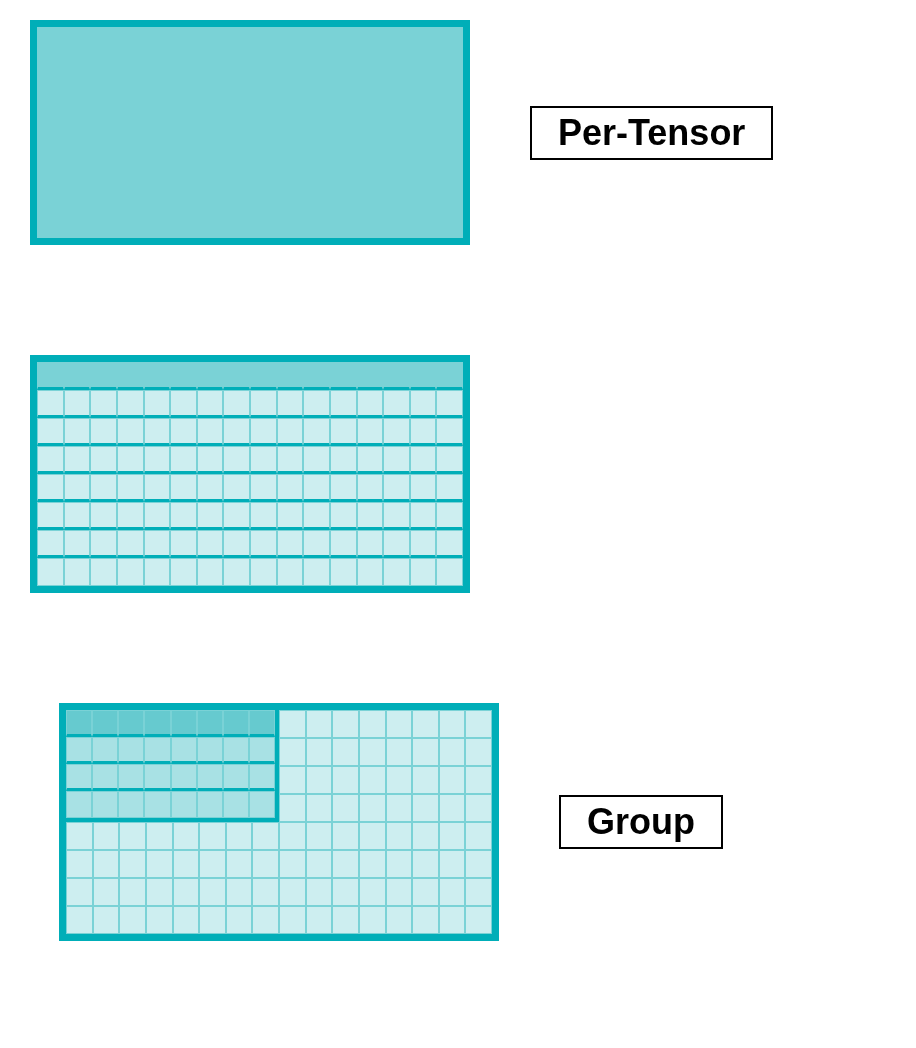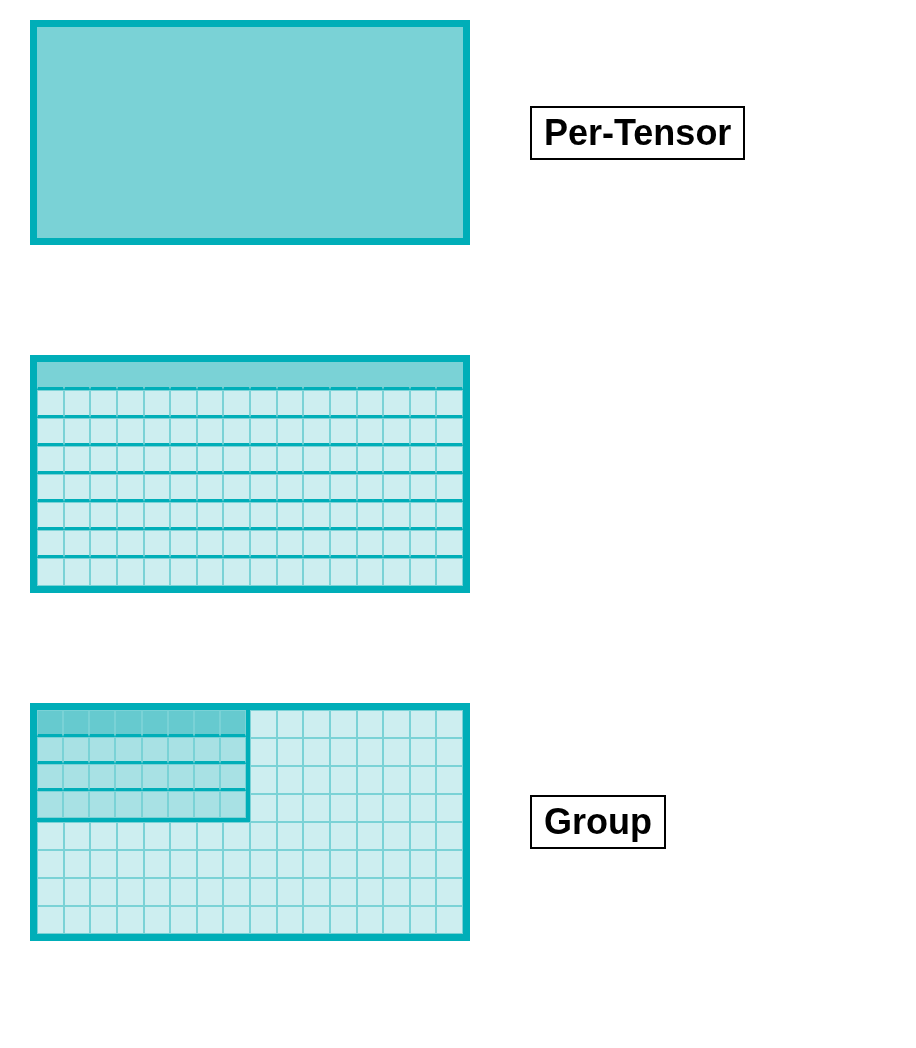--- a/index.html
+++ b/index.html
@@ -8,30 +8,30 @@
       height: 1048px;
       background: #fff;
       font-family: Arial, Helvetica, sans-serif;
       padding: 20px 20px 20px 30px;
     }
     .row {
       display: flex;
       align-items: center;
       margin-bottom: 110px;
     }
-    .row:last-child { margin-bottom: 0; }
+    .row:last-child { margin-bottom: 0; margin-left: 29px; }
     .diagram-box {
       flex: 0 0 auto;
       border: 7px solid #00aeb8;
       width: 440px;
       margin-right: 60px;
     }
     .label-box {
       border: 2px solid #000;
-      padding: 4px 12px;
+      padding: 4px 26px;
       font-size: 36px;
       font-weight: 700;
       color: #000;
       display: inline-block;
     }
     
     .per-tensor {
       height: 225px;
       background: #7ad2d6;
     }

